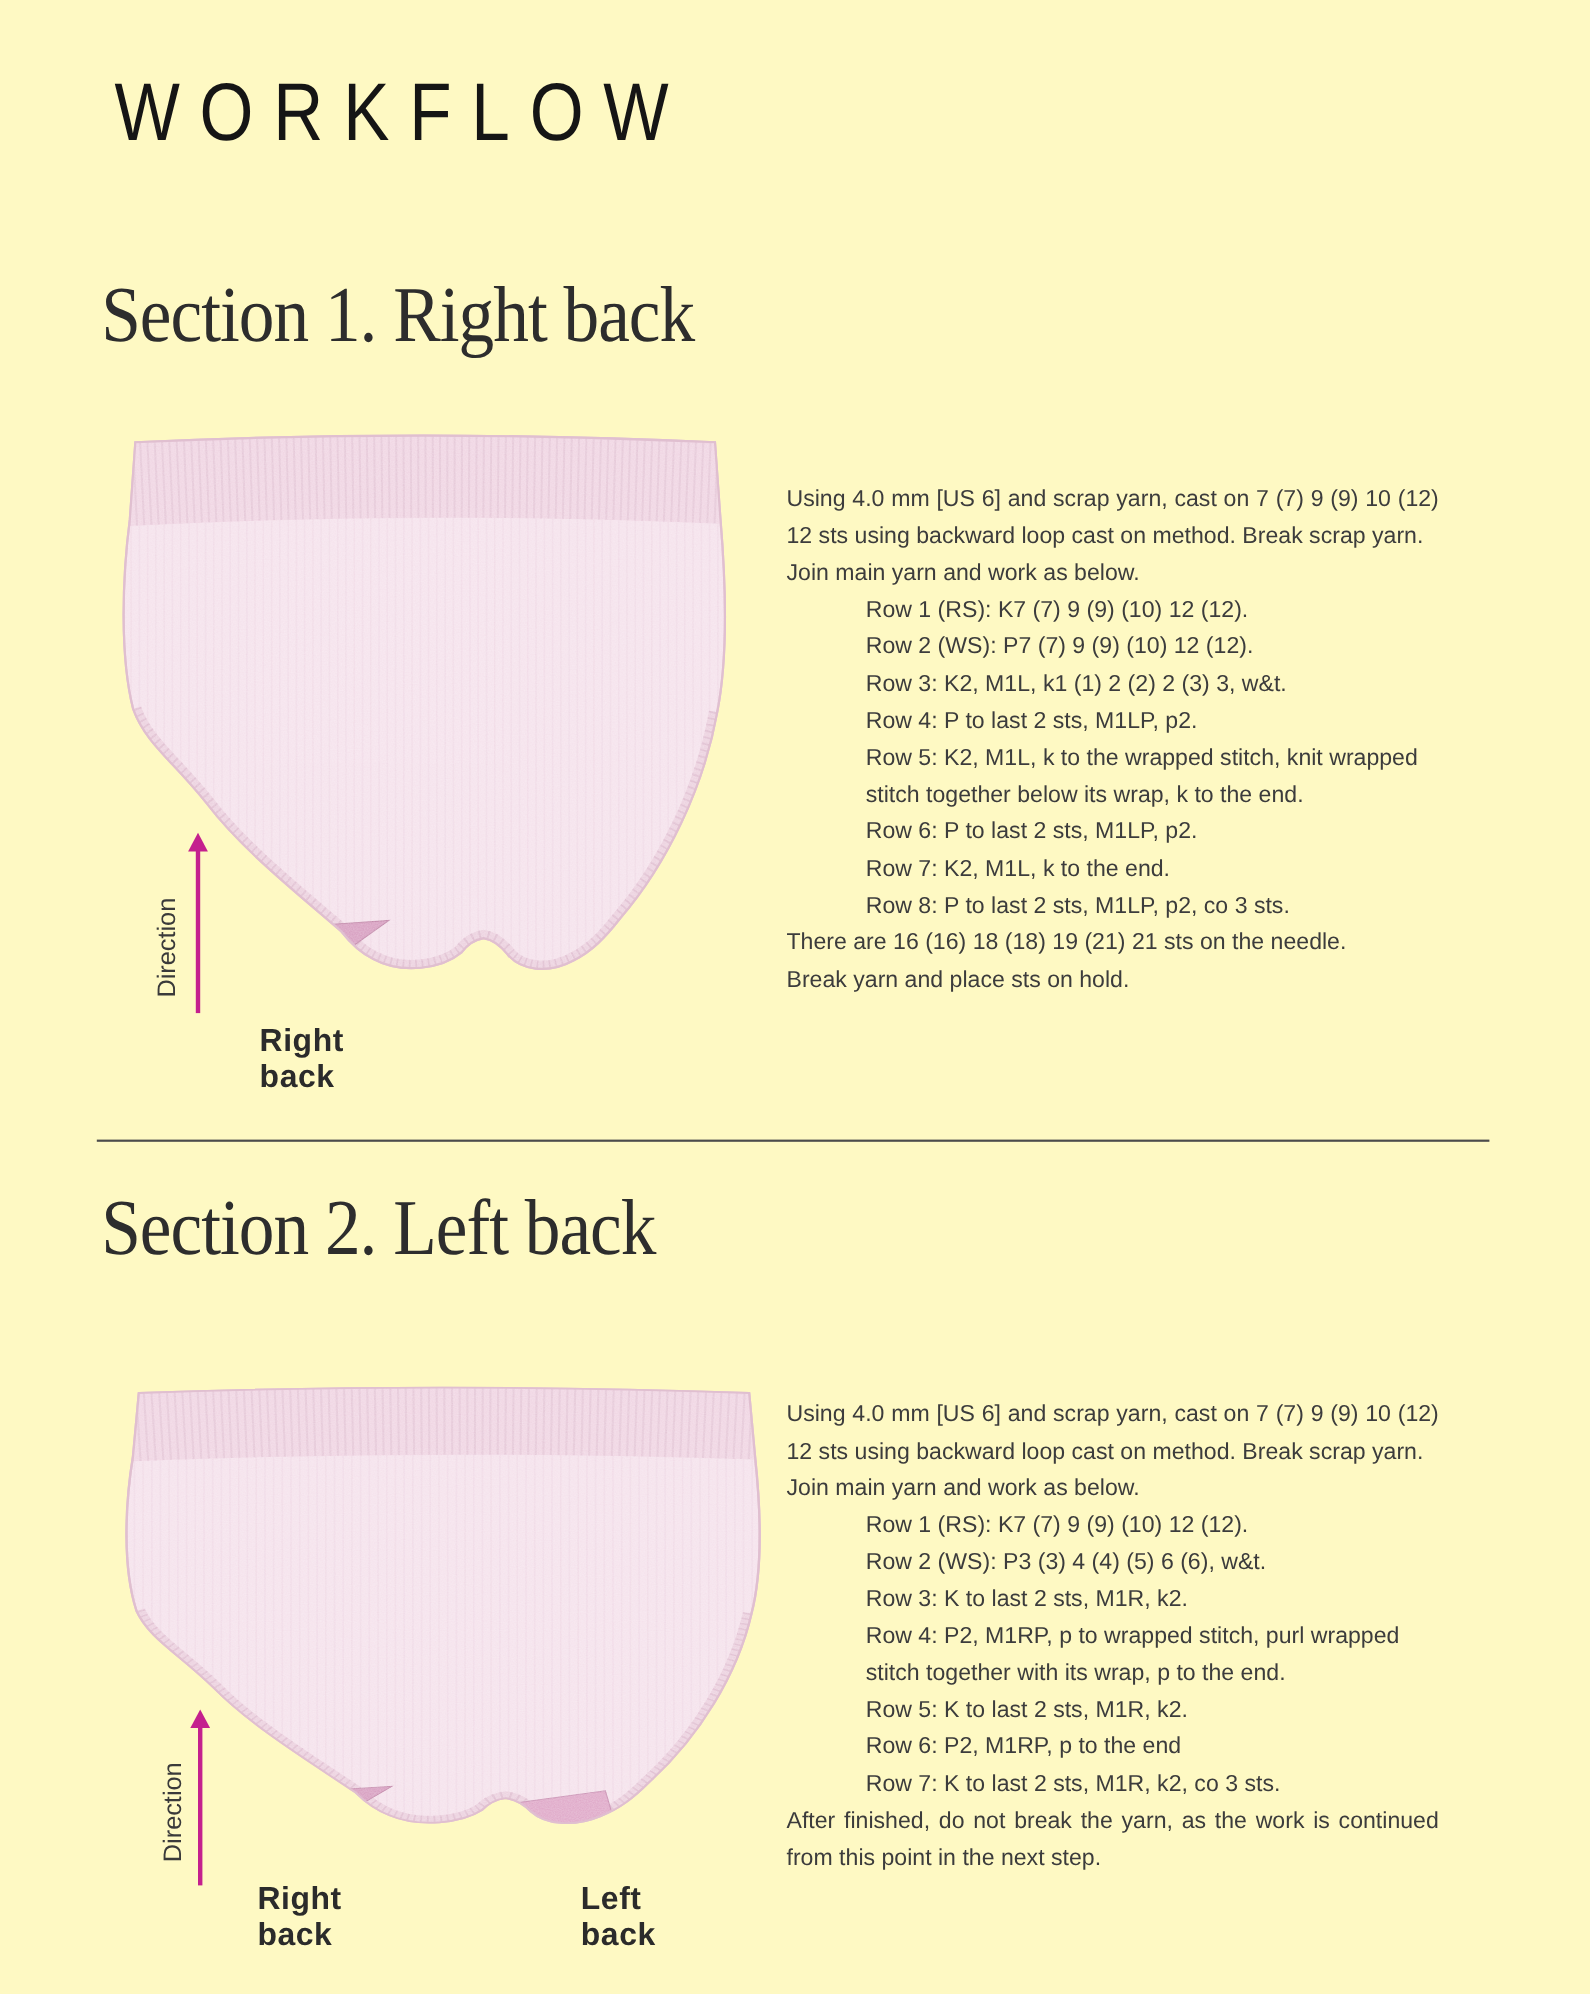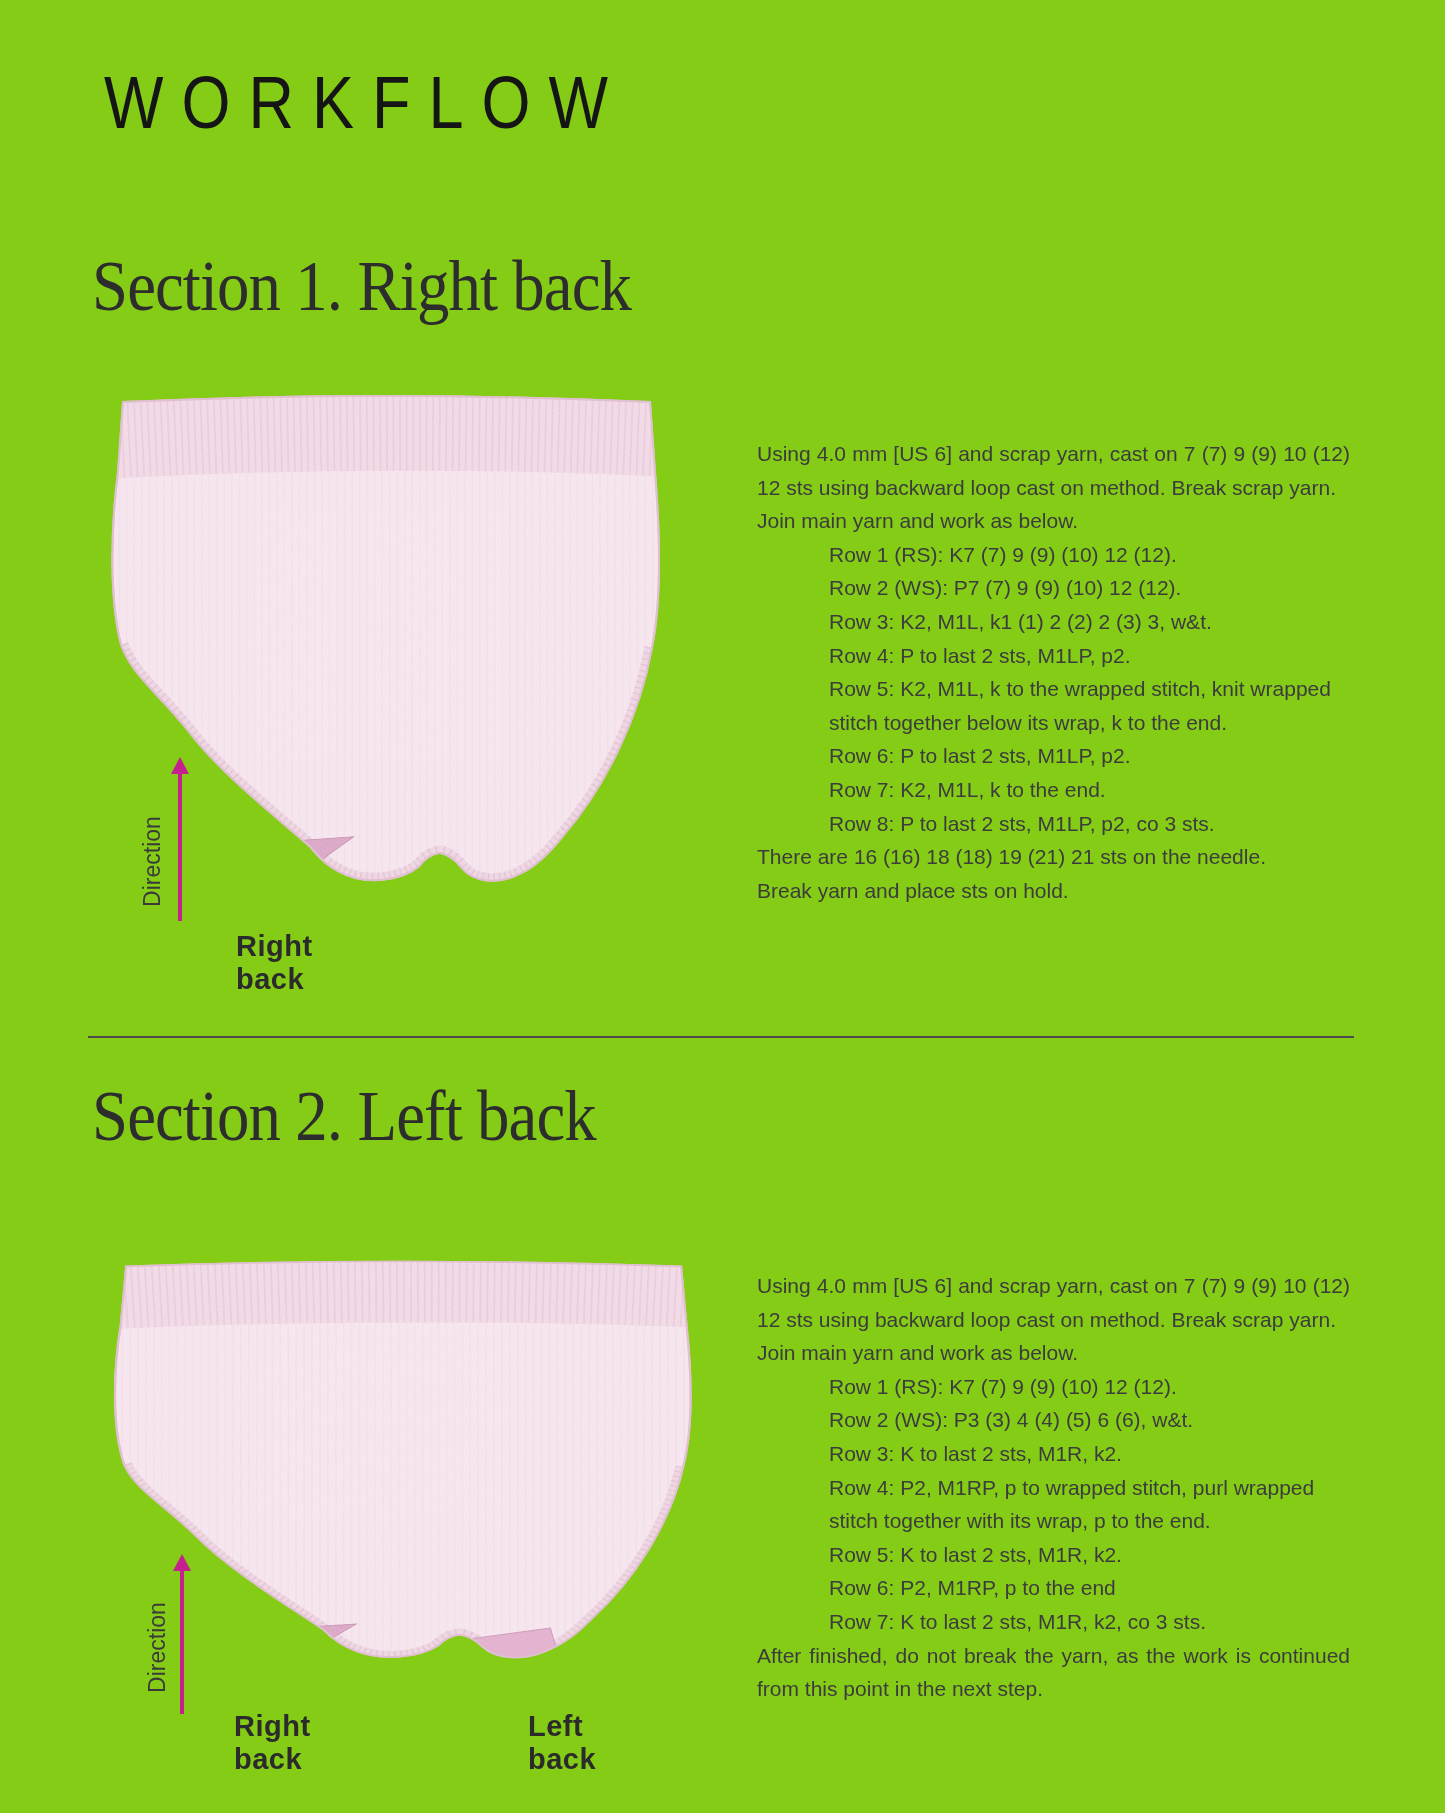--- a/index.html
+++ b/index.html
@@ -1,16 +1,16 @@
 <!DOCTYPE html>
 <html><head>
 <meta charset="utf-8">
 <style>
   html,body{margin:0;padding:0;background:#ffffff;}
-  .page{position:relative;width:1445px;height:1813px;background:#84cc16;
+  .page{position:relative;width:1445px;height:1813px;background:#fef9c3;
         font-family:"Liberation Sans",sans-serif;overflow:hidden;}
 
   .title{position:absolute;left:104px;top:60px;font-size:63px;font-weight:400;
          letter-spacing:18px;color:#151515;white-space:nowrap;
          transform:scaleY(1.18);transform-origin:left top;}
 
   .section-heading{position:absolute;font-family:"Liberation Serif",serif;
          font-size:72px;font-weight:400;color:#2d2d2d;letter-spacing:-1px;
          white-space:nowrap;transform:scaleX(.9);transform-origin:left top;line-height:1;}
   #heading1{left:92px;top:250px;}
@@ -26,21 +26,21 @@
   .dir-arrow{position:absolute;width:3.5px;background:#c4208e;}
   .dir-arrow::before{content:"";position:absolute;left:-7.5px;top:-16px;
         border-left:9px solid transparent;border-right:9px solid transparent;
         border-bottom:17px solid #c4208e;}
   .dir-label{position:absolute;width:140px;text-align:center;font-size:23px;color:#3a3a3a;
         transform:rotate(-90deg);}
 
   .fig-label{position:absolute;width:106px;font-weight:700;font-size:29px;line-height:1.13;
         color:#2b2b2b;letter-spacing:.5px;margin-left:21px;}
 
-  .instructions{position:absolute;left:757px;width:593px;font-size:21px;
+  .instructions{position:absolute;left:715px;width:593px;font-size:21px;
         line-height:33.6px;color:#3c3c3c;}
   #instructions1{top:437px;}
   #instructions2{top:1269px;}
   .instructions p{margin:0;}
   .just{text-align:justify;}
   .row-line{padding-left:72px;}
 </style>
 </head>
 <body>
 

